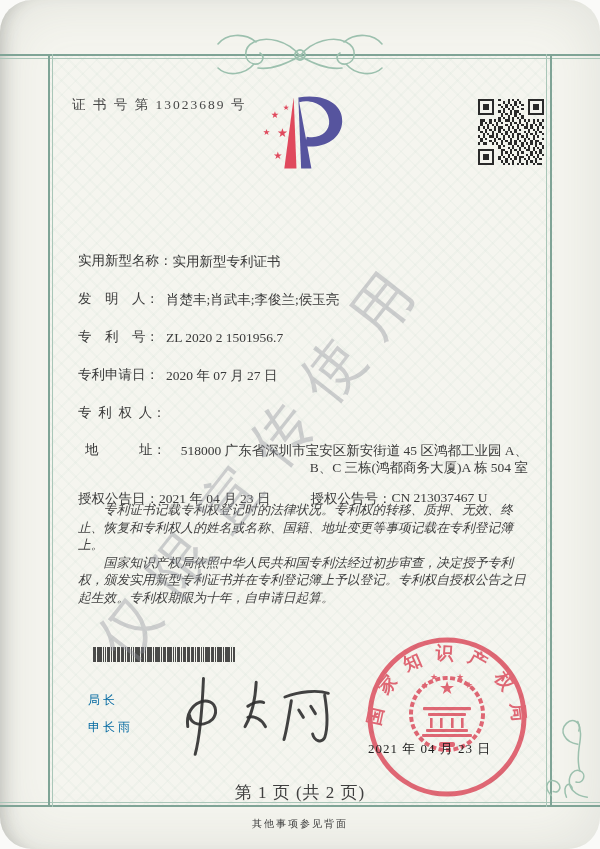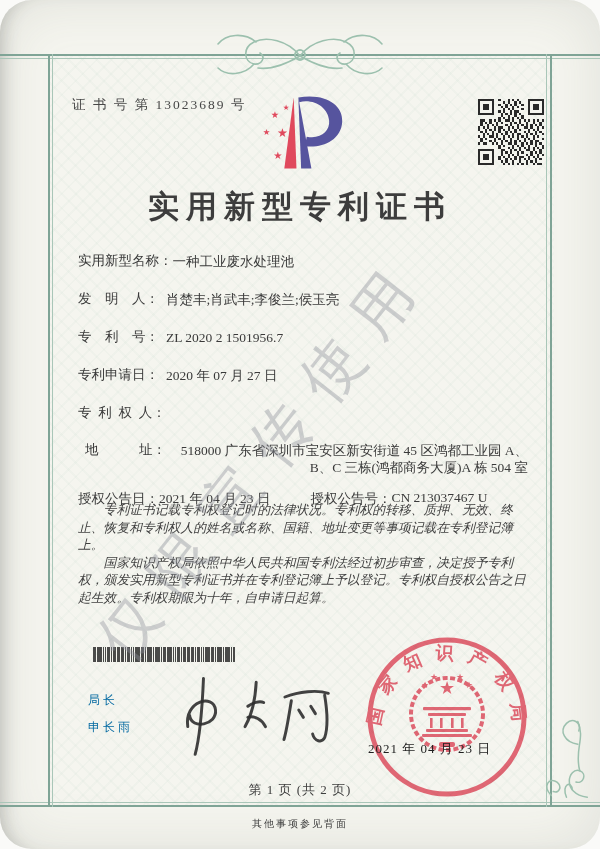--- a/index.html
+++ b/index.html
@@ -42,21 +42,21 @@
          background:
           repeating-linear-gradient(90deg,#1b1b1b 0 1px,transparent 1px 2px),
           repeating-linear-gradient(90deg,#1b1b1b 0 2px,transparent 2px 7px),
           repeating-linear-gradient(90deg,#1b1b1b 0 1px,transparent 1px 5px);}
   .signer{position:absolute;left:88px;top:692px;font-size:12px;letter-spacing:3px;color:#0369a1;}
   .signer div{margin-bottom:10px;}
   .signature{position:absolute;left:160px;top:668px;width:185px;height:95px;}
   .seal{position:absolute;left:362px;top:630px;width:170px;height:170px;mix-blend-mode:multiply;opacity:.88;}
   .seal-date{position:absolute;left:368px;top:740px;font-size:13px;letter-spacing:1px;
          color:#1e1e1e;white-space:nowrap;z-index:5;}
-  .page-num{position:absolute;left:0;right:0;top:781px;text-align:center;font-size:13px;
+  .page-num{position:absolute;left:0;right:0;top:781px;text-align:center;font-size:17px;
          letter-spacing:1px;color:#3f3f3f;}
   .back-note{position:absolute;left:0;right:0;top:817px;text-align:center;font-size:10px;
          letter-spacing:2px;color:#3c3c3c;}
   .watermark{position:absolute;left:112px;top:612px;transform:rotate(-52deg);transform-origin:0 50%;
          font-size:60px;letter-spacing:22px;white-space:nowrap;color:rgba(142,146,156,.40);
          pointer-events:none;z-index:6;font-weight:400;}
   svg .orn{stroke:#9cc0ae;stroke-width:1.6;fill:none;stroke-linecap:round;}
   svg .sig{stroke:#2e2e2e;stroke-width:3.2;fill:none;stroke-linecap:round;stroke-linejoin:round;opacity:.9;}
 </style>
 </head>
@@ -370,26 +370,25 @@
         <rect x="15" y="28" width="1" height="1"></rect>
         <rect x="17" y="28" width="1" height="1"></rect>
         <rect x="19" y="28" width="1" height="1"></rect>
         <rect x="21" y="28" width="1" height="1"></rect>
         <rect x="24" y="28" width="1" height="1"></rect>
         <rect x="26" y="28" width="1" height="1"></rect>
         <rect x="27" y="28" width="1" height="1"></rect>
       </g>
   </svg>
 
-  <div class="title">实用新型专利证书</div>
 
   <div class="fields">
     <div class="frow">
       <span class="lbl">实用新型名称：</span>
-      <span class="val">一种工业废水处理池</span>
+      <span class="val">实用新型专利证书</span>
     </div>
     <div class="frow">
       <span class="lbl">发　明　人：</span>
       <span class="val">肖楚丰;肖武丰;李俊兰;侯玉亮</span>
     </div>
     <div class="frow">
       <span class="lbl">专　利　号：</span>
       <span class="val">ZL 2020 2 1501956.7</span>
     </div>
     <div class="frow">

